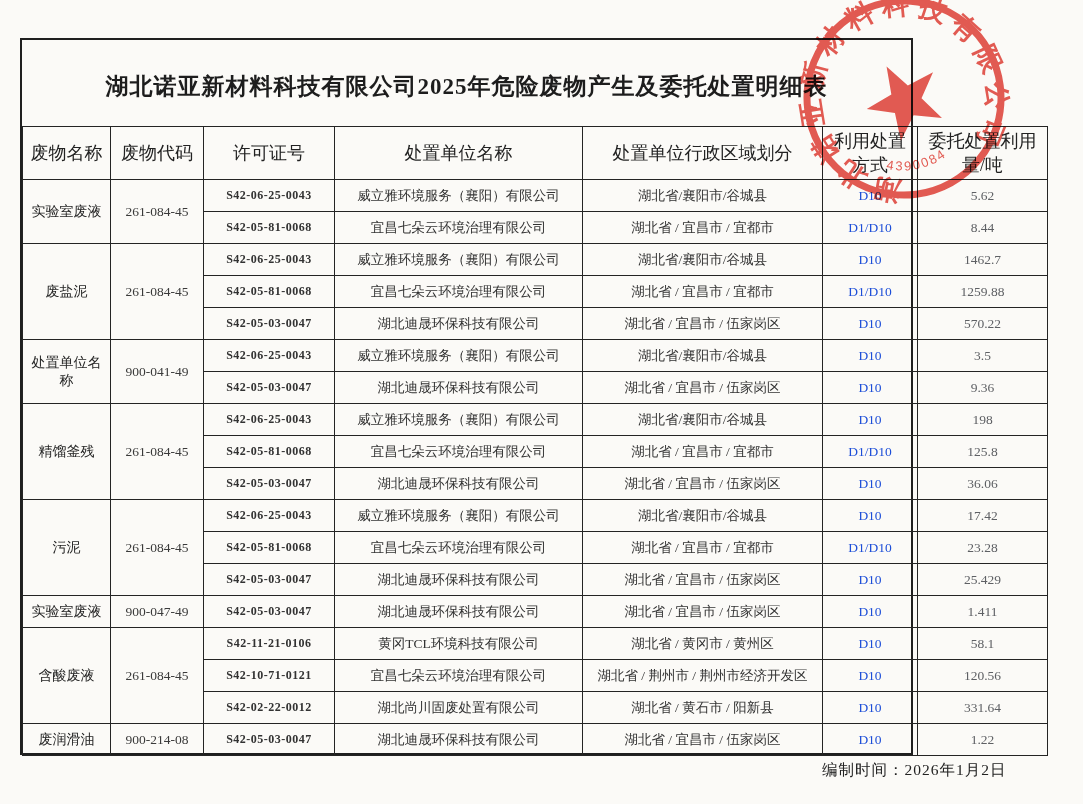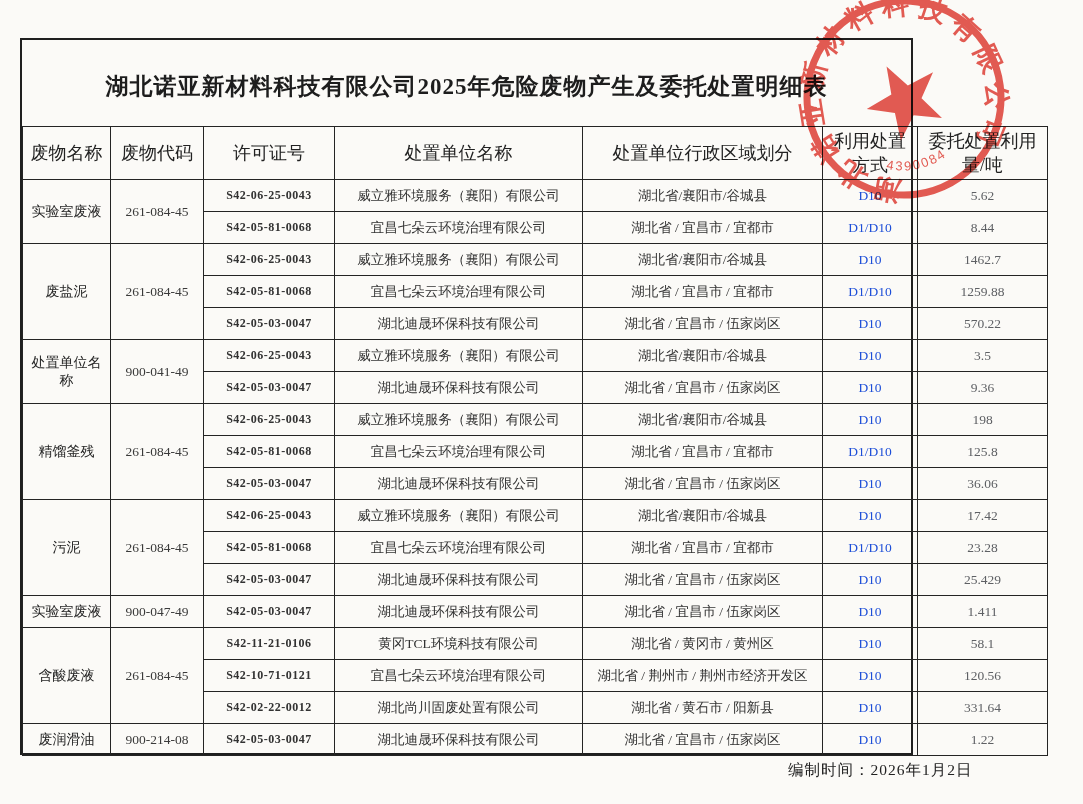--- a/index.html
+++ b/index.html
@@ -47,21 +47,21 @@
     color:#222;
   }
   .waste-table td { height:32px; }
   td.license-cell { font-size:12px; letter-spacing:0.5px;font-weight:bold; }
   td.amount-cell  { color:#5e6064; }
   td.method-cell  { color:#1d4ed8; }
   td.waste-name-cell { font-size:14px; color:#252525; }
   td.waste-code-cell { color:#3a3a3a;margin-left:28px; }
   .footer-line {
     position:absolute;
-    left:788px; top:760px;
+    left:822px; top:760px;
     font-size:15.5px;
     color:#222;
     letter-spacing:1px;
   }
   .stamp {
     position:absolute;
     left:792px; top:-14px;
     width:224px; height:224px;
     transform:rotate(-29deg);
     opacity:0.82;

